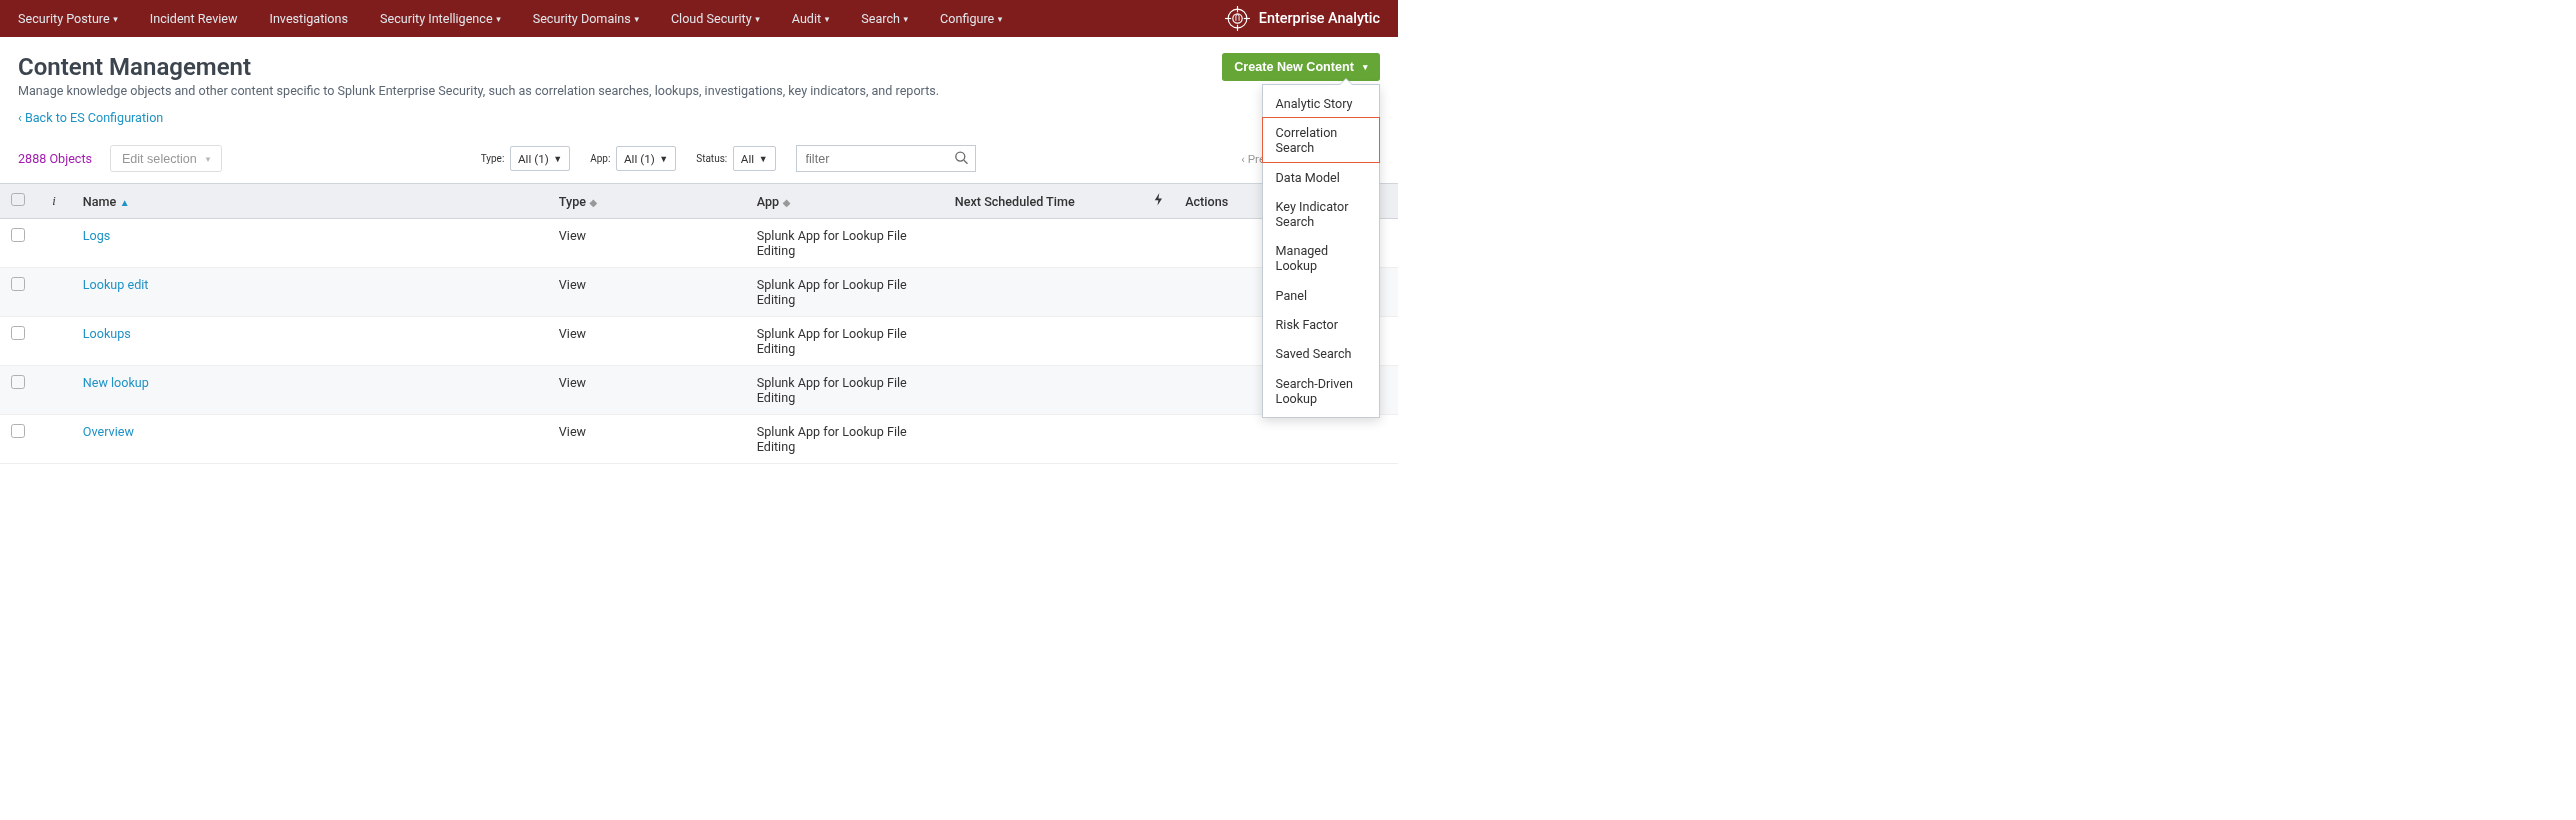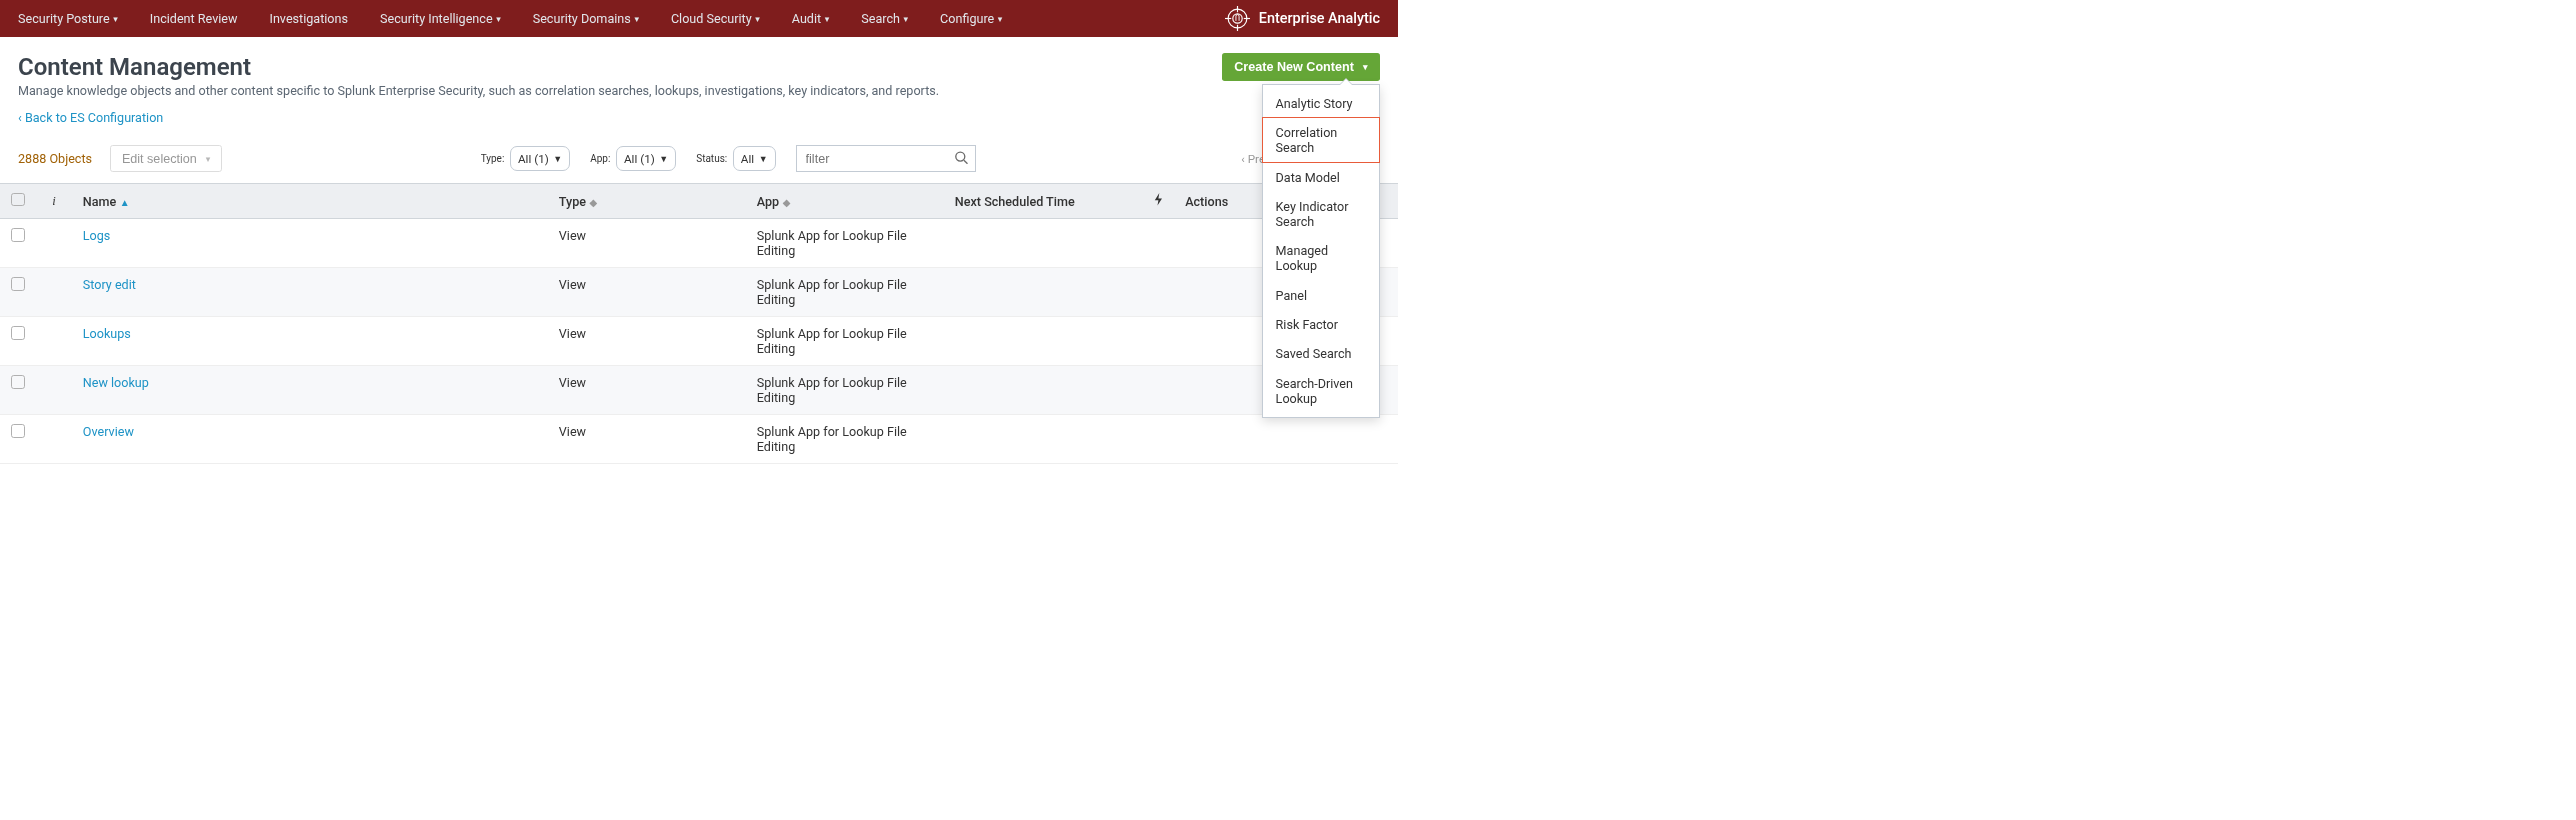--- a/index.html
+++ b/index.html
@@ -14,25 +14,25 @@
   .brand-text { font-size: 14.4px; font-weight: 500; }
   .page { padding: 16px 18px 0 18px; position: relative; }
   .page-title { font-size: 24px; font-weight: 600; color: #3c444d; }
   .page-subtitle { font-size: 12.6px; color: #5c6773; margin-top: 1.8px; }
   .back-link { color: #1e93c6; font-size: 12.6px; margin-top: 12.6px; display: inline-block; cursor: pointer; }
   
   
   .create-content-btn { position:absolute; right:18px; top:16px; background:#65a637; color:#fff; border:none; padding:7.2px 12.6px; font-size:12.6px; font-weight:600; border-radius:2.7px; cursor:pointer; display:inline-flex; align-items:center; gap:5.4px; }
 
   .toolbar { display:flex; align-items:center; padding: 20px 18px 10.8px 18px; gap:9px; }
-  .objects-count { font-size:12.6px; color:#a16207; margin-right:9px; }
+  .objects-count { font-size:12.6px; color:#a21caf; margin-right:9px; }
   .edit-sel-btn { color:#6b6b6b; background:#fff; border:0.9px solid #d0d0d0; padding:5.4px 10.8px; border-radius:2.7px; font-size:12.6px; cursor:default; opacity:0.7; display:inline-flex; align-items:center; gap:5.4px; }
   .filter-group { display:flex; align-items:center; gap:5.4px; margin-right:10.8px; }
   .filter-label { font-size:10px; color:#333; }
-  .select-box { border:0.9px solid #c3cbd4; padding:4.5px 7.2px; border-radius:7px; font-size:11.7px; background:#fff; cursor:pointer; display:inline-flex; align-items:center; gap:4.5px; }
+  .select-box { border:0.9px solid #c3cbd4; padding:4.5px 7.2px; border-radius:2px; font-size:11.7px; background:#fff; cursor:pointer; display:inline-flex; align-items:center; gap:4.5px; }
   .filter-input-wrap { position:relative; }
   .filter-input { border:0.9px solid #c3cbd4; padding:5.4px 27px 5.4px 9px; border-radius:0; font-size:12.6px; width:180px; }
   .search-icon { position:absolute; right:7.2px; top:50%; transform:translateY(-50%); color:#6b6b6b; }
   .pagination { display:flex; align-items:center; gap:1.8px; margin-left:auto; }
   .page-prev { color:#999; font-size:11.7px; padding:3.6px 7.2px; cursor:default; }
   .page-num { border:0.9px solid transparent; padding:3.6px 8px; font-size:12.6px; color:#333; cursor:pointer; border-radius:2.7px; }
   .page-num.active { border:0.9px solid #1e93c6; color:#1e93c6; }
   
   table.content-table { width:100%; border-collapse:collapse; }
   table.content-table thead th { background:#edeff2; text-align:left; font-weight:500; font-size:12.6px; color:#333; padding:9px 10.8px; border-top:0.9px solid #d0d5da; border-bottom:0.9px solid #d0d5da; }
@@ -189,21 +189,21 @@
     <td><span class="row-name">Logs</span></td>
     <td>View</td>
     <td>Splunk App for Lookup File Editing</td>
     <td></td>
     <td></td>
     <td></td>
   </tr>
       <tr>
     <td style="text-align:center"><span class="cb"></span></td>
     <td></td>
-    <td><span class="row-name">Story edit</span></td>
+    <td><span class="row-name">Lookup edit</span></td>
     <td>View</td>
     <td>Splunk App for Lookup File Editing</td>
     <td></td>
     <td></td>
     <td></td>
   </tr>
       <tr>
     <td style="text-align:center"><span class="cb"></span></td>
     <td></td>
     <td><span class="row-name">Lookups</span></td>

